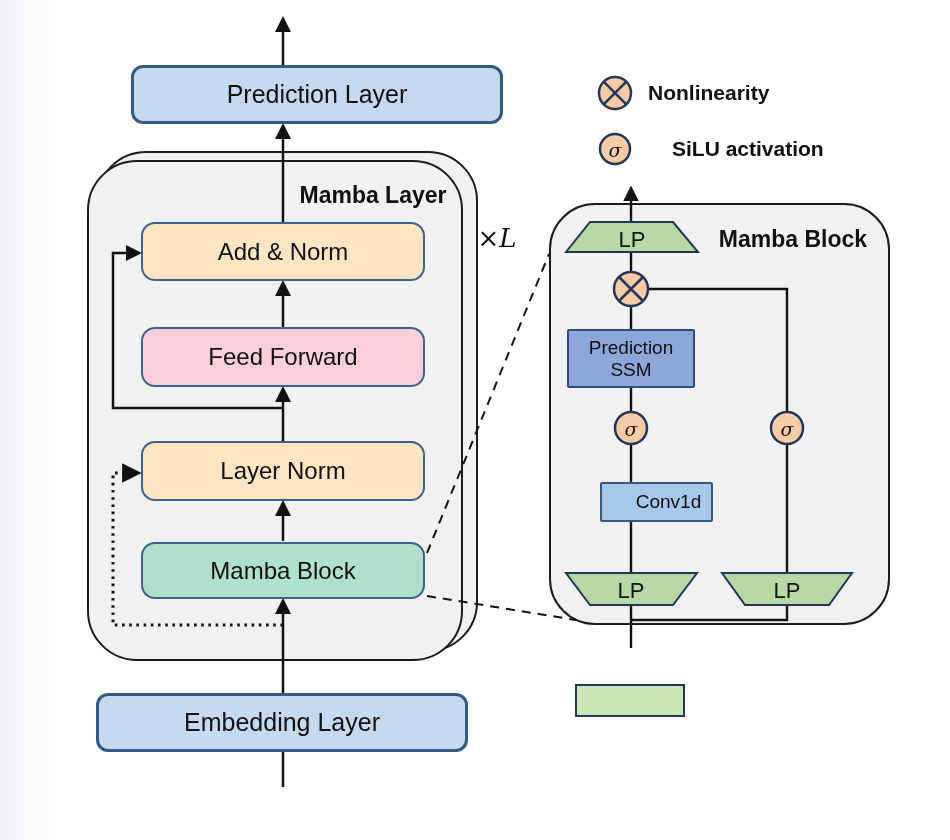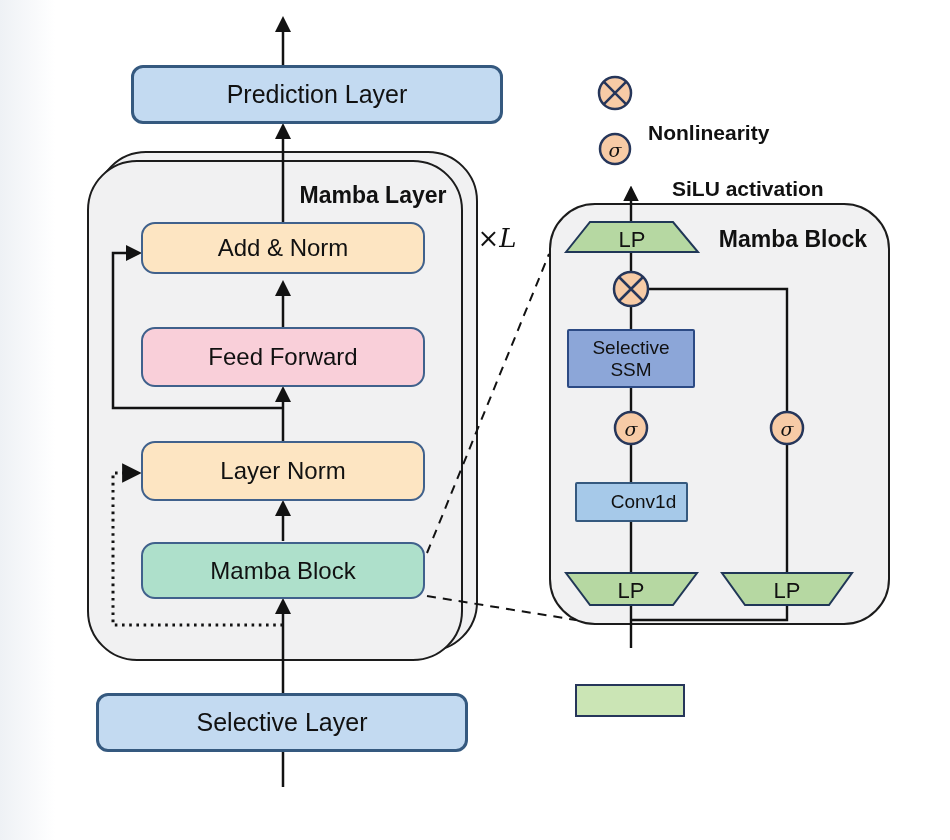--- a/index.html
+++ b/index.html
@@ -16,21 +16,21 @@
   .blue{background:#c3daf1;border:3px solid #35597f;border-radius:12px;font-size:25px;}
   .orange{background:#fde5c2;border:2.5px solid #40618c;border-radius:14px;}
   .pink{background:#f9cfd9;border:2.5px solid #40618c;border-radius:14px;}
   .mint{background:#aee0cb;border:2.5px solid #40618c;border-radius:14px;}
   .ssm{background:#8ca6d8;border:2.5px solid #2c4a84;border-radius:2px;font-size:19px;}
   .conv{background:#a6c9e9;border:2.5px solid #35597f;border-radius:2px;font-size:19px;}
   .swatch{position:absolute;background:#cbe5b5;border:2.5px solid #26365a;box-sizing:border-box;}
   .lbl{position:absolute;display:flex;align-items:center;font-weight:600;}
   .lbl.center{justify-content:center;text-align:left;}
   .title{font-size:23px;}
-  .legendtxt{font-size:21px;margin-top:40px;}
+  .legendtxt{font-size:21px;}
   .xl{font-family:"DejaVu Serif",serif;font-style:italic;font-weight:400;font-size:26px;}
   svg{position:absolute;left:0;top:0;}
   svg text{font-family:"Liberation Sans",sans-serif;fill:#111;}
   .lp-txt{font-size:22px;}
   .sigma-txt{font-family:"DejaVu Serif",serif;font-style:italic;font-size:19px;}
   .ssm-inner{width:94px;}
 </style>
 </head>
 <body>
 
@@ -109,40 +109,40 @@
     </g>
     <g>
       <circle cx="615" cy="149" r="15" fill="#f7cba6" stroke="#26365a" stroke-width="2.5"></circle>
       <text class="sigma-txt" x="615" y="150" text-anchor="middle" dominant-baseline="central">σ</text>
     </g>
   </svg>
 
   <div class="box blue" style="left:96px;top:65px;width:372px;height:59px;margin-left:35px;">
     <span>Prediction Layer</span>
   </div>
-  <div class="box orange" style="left:141px;top:222px;width:284px;height:52px;">
+  <div class="box orange" style="left:141px;top:222px;width:284px;height:59px;">
     <span>Add &amp; Norm</span>
   </div>
   <div class="box orange" style="left:141px;top:441px;width:284px;height:60px;">
     <span>Layer Norm</span>
   </div>
   <div class="box pink" style="left:141px;top:327px;width:284px;height:60px;">
     <span>Feed Forward</span>
   </div>
   <div class="box mint" style="left:141px;top:542px;width:284px;height:57px;">
     <span>Mamba Block</span>
   </div>
   <div class="box blue" style="left:96px;top:693px;width:372px;height:59px;">
-    <span>Selective Layer</span>
+    <span>Embedding Layer</span>
   </div>
 
   <div class="box ssm" style="left:567px;top:329px;width:128px;height:59px;">
-    <span class="ssm-inner">Selective SSM</span>
+    <span class="ssm-inner">Prediction SSM</span>
   </div>
-  <div class="box conv" style="left:575px;top:482px;width:113px;height:40px;padding-left:24px;">
+  <div class="box conv" style="left:600px;top:482px;width:113px;height:40px;padding-left:24px;">
     <span>Conv1d</span>
   </div>
 
   <div class="lbl center title" style="left:283px;top:180px;width:180px;height:30px;">Mamba Layer</div>
   <div class="lbl center xl" style="left:471px;top:221px;width:52px;height:34px;">×L</div>
   <div class="lbl center title" style="left:702px;top:223px;width:182px;height:32px;">Mamba Block</div>
 
   <div class="lbl legendtxt" style="left:648px;top:79px;width:220px;height:28px;">Nonlinearity</div>
   <div class="lbl legendtxt" style="left:672px;top:135px;width:230px;height:28px;">SiLU activation</div>
   <div class="swatch" style="left:575px;top:684px;width:110px;height:33px;"></div>

